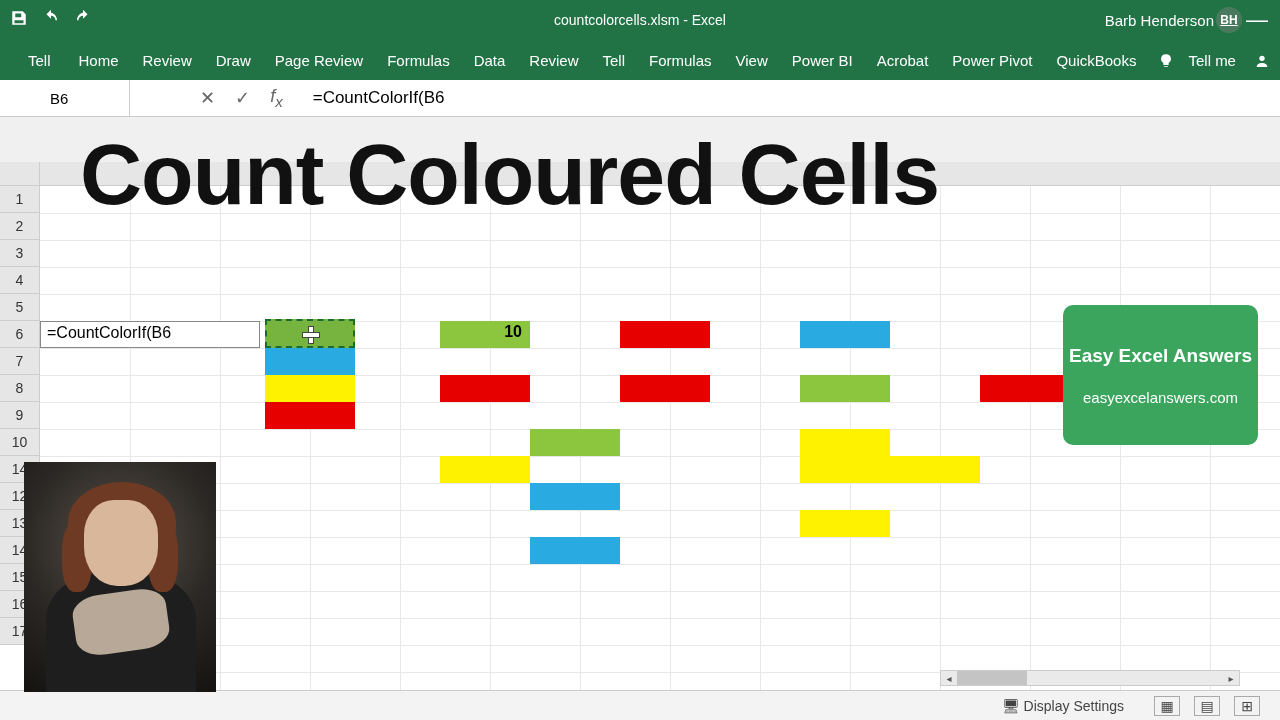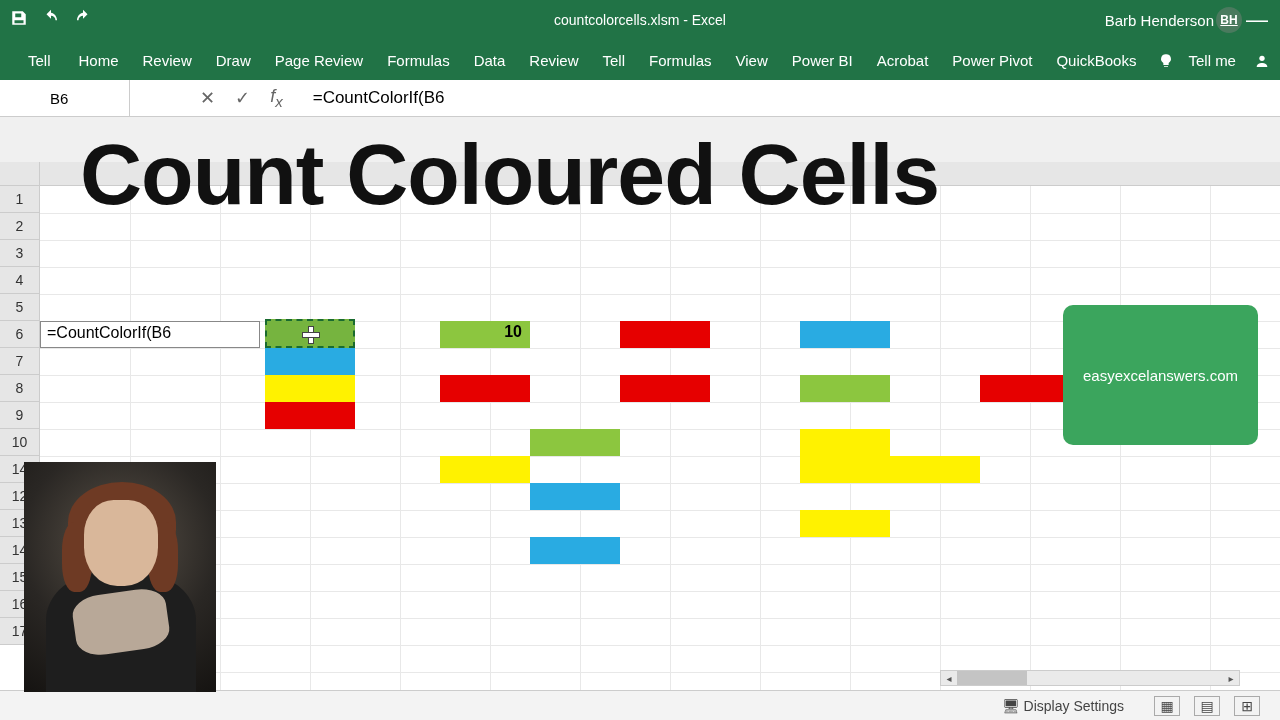--- a/index.html
+++ b/index.html
@@ -239,20 +239,21 @@
 <div class="statusbar">
   <span>🖥 <span>Display Settings</span></span>
   <div class="view-btns">
     <span>▦</span>
     <span>▤</span>
     <span>⊞</span>
   </div>
 </div>
 
 <div class="promo">
+  <div class="line1">Easy Excel Answers</div>
   <div class="line2">easyexcelanswers.com</div>
 </div>
 
 <div class="portrait">
   <div class="bg"></div>
   <div class="body"></div>
   <div class="scarf"></div>
   <div class="hair"></div>
   <div class="hair2"></div>
     <div class="hair3"></div>

